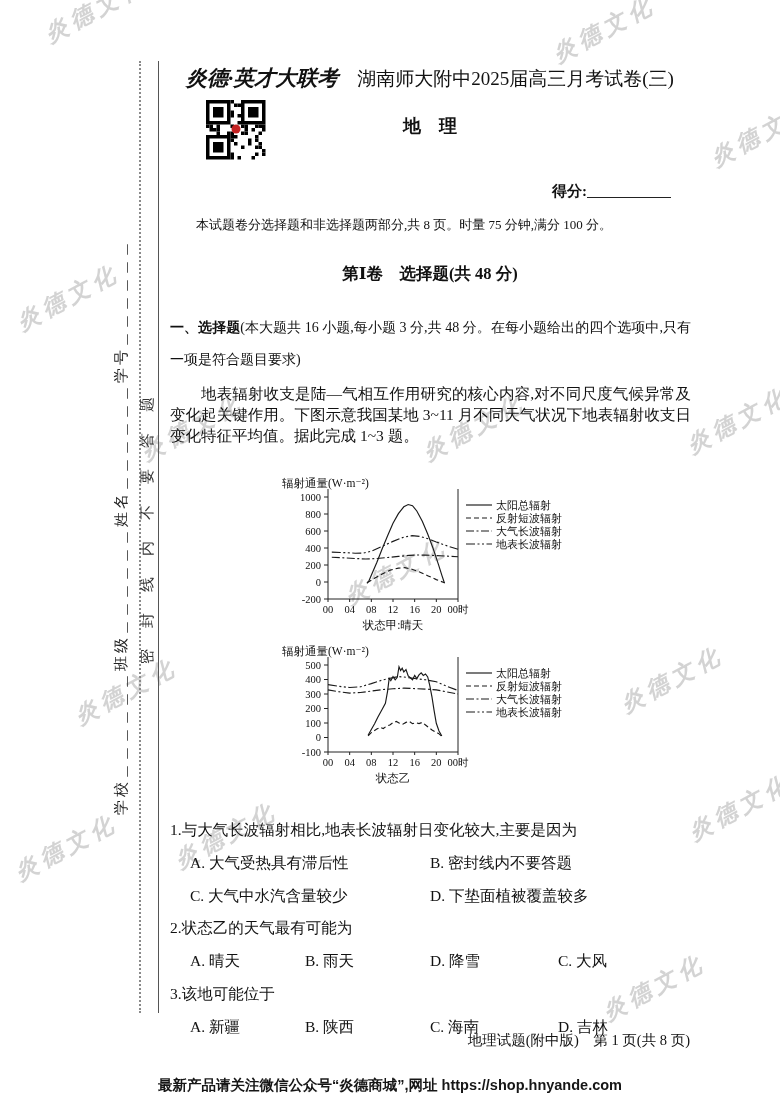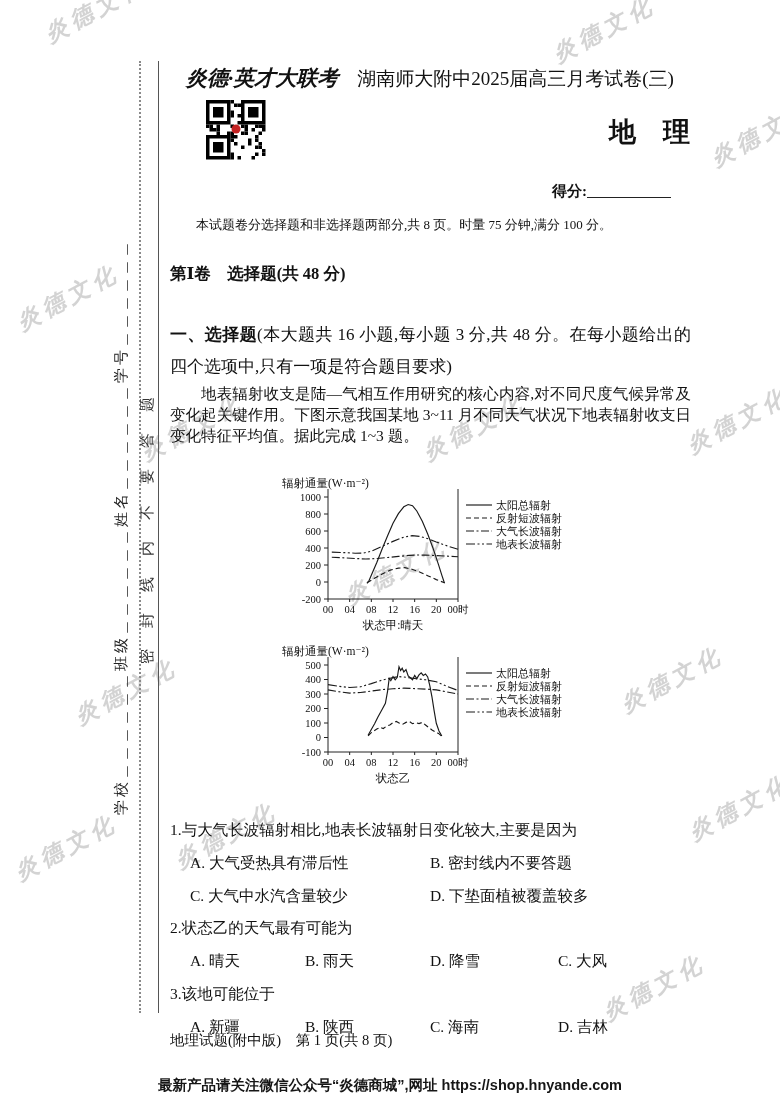--- a/index.html
+++ b/index.html
@@ -12,48 +12,48 @@
   
   .line-dotted{position:absolute;left:139px;top:61px;height:952px;width:0;border-left:2px dotted #8a8a8a;z-index:2}
   .line-solid{position:absolute;left:158px;top:61px;height:952px;width:0;border-left:1.4px solid #555;z-index:2}
   .student-fields{position:absolute;left:-208px;top:517px;width:660px;height:20px;z-index:2;
       transform:rotate(-90deg);font-size:15px;letter-spacing:3px;white-space:nowrap;text-align:center;color:#222}
   .seal-text{position:absolute;left:-2px;top:510px;width:300px;height:20px;z-index:2;
       transform:rotate(-90deg);font-size:15px;letter-spacing:21px;white-space:nowrap;text-align:center;color:#333}
   
   .title{left:170px;top:64px;width:520px;text-align:center;font-size:19px;white-space:nowrap}
   .brand{font-weight:700;font-style:italic;font-size:21px;margin-right:19px}
-  .subject{left:170px;top:114px;width:520px;text-align:right;font-size:27px;font-weight:700}
+  .subject{left:170px;top:114px;width:520px;text-align:center;font-size:18px;font-weight:700}
   .qr{left:206px;top:100px}
   .score{left:552px;top:182px;font-size:15px;font-weight:700}
   .score-blank{display:inline-block;width:84px;height:15px;border-bottom:1.4px solid #222;vertical-align:-2px}
   .exam-info{left:170px;top:216px;width:520px;font-size:13px;text-indent:2em}
-  .section-title{left:170px;top:263px;width:520px;font-size:16.5px;font-weight:700}
-  
-  .directions{left:170px;top:319px;width:521px;font-size:17px;line-height:32px;text-align:justify}
+  .section-title{left:170px;top:263px;width:520px;text-align:center;font-size:16.5px;font-weight:700}
+  
+  .directions{left:170px;top:312px;width:521px;font-size:14px;line-height:32px;text-align:justify}
   .dir-b{font-weight:700}
   .passage{left:170px;top:383px;width:521px;font-size:15.5px;line-height:21px;text-align:justify;text-indent:2em}
   
   .chart1{left:276px;top:477px}
   .chart2{left:276px;top:645px}
   svg text{font-family:"Liberation Serif","DejaVu Serif",serif;fill:#111}
   .ax{stroke:#222;stroke-width:1;fill:none}
   .tick{font-size:10.5px}
   .axlabel{font-size:11.5px}
   .legend-t{font-size:11px}
   .series{fill:none;stroke:#1a1a1a;stroke-width:1.15}
   
   .question{left:170px;width:521px;font-size:15.5px}
   .q1{top:813px}.q2{top:911px}.q3{top:977px}
   .stem{line-height:33px}
   .opts{padding-left:20px;display:grid;line-height:33px}
   .opts.two{grid-template-columns:240px 1fr}
   .opts.four{grid-template-columns:115px 125px 128px 1fr}
   
-  .page-line{left:170px;top:1031px;width:520px;text-align:left;font-size:14.5px}
+  .page-line{left:170px;top:1031px;width:520px;text-align:right;font-size:14.5px}
   .promo{left:0;top:1076px;width:780px;text-align:center;font-size:14.5px;font-weight:700;color:#161616;
          font-family:"Liberation Sans","DejaVu Sans",sans-serif}
 </style>
 </head>
 <body>
 
 <div id="wm-layer">
     <span class="wm" style="left: 40px; top: -6px;">炎德文化</span>
     <span class="wm" style="left: 548px; top: 14px;">炎德文化</span>
     <span class="wm" style="left: 706px; top: 118px;">炎德文化</span>

